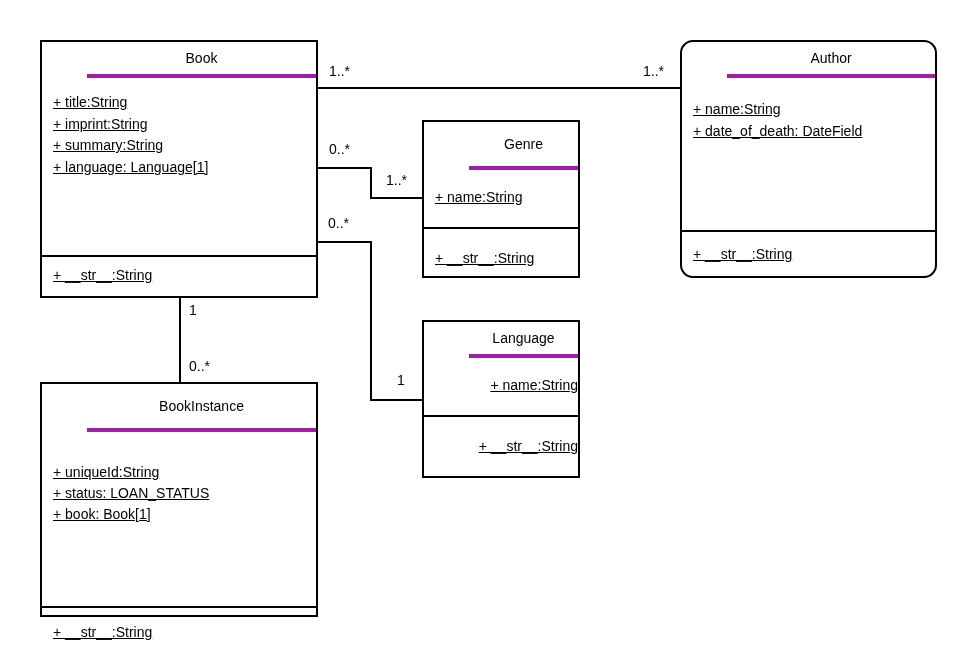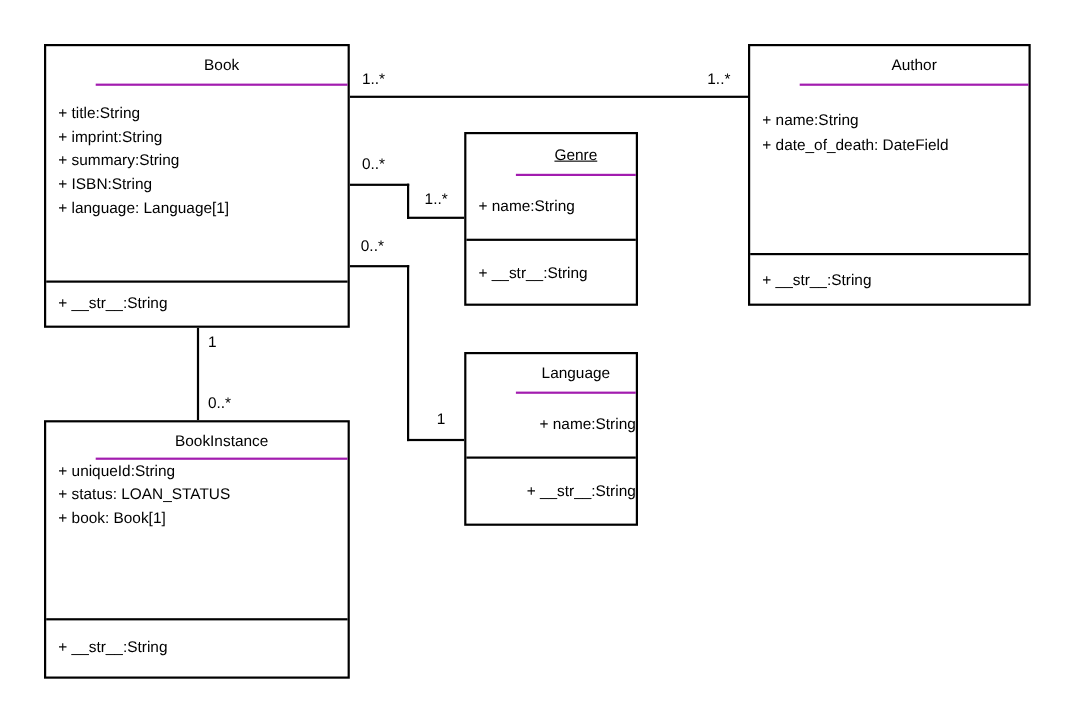--- a/index.html
+++ b/index.html
@@ -18,21 +18,21 @@
   .class-box {
     position: absolute;
     box-sizing: border-box;
     border: 2px solid #000000;
     background: #ffffff;
     display: flex;
     flex-direction: column;
   }
   .class-title {
     box-sizing: border-box;
-    border-bottom: 2px solid #a21caf;
+    border-bottom: 4px solid #a21caf;
     display: flex;
     align-items: center;
     justify-content: center;
     font-size: 14px;
     flex: 0 0 auto;
     margin-left: 45px;
   }
   .class-attrs {
     box-sizing: border-box;
     border-bottom: 2px solid #000000;
@@ -41,20 +41,21 @@
     flex: 0 0 auto;
   }
   .class-methods {
     box-sizing: border-box;
     padding-left: 11px;
     font-size: 14px;
     flex: 1 1 auto;
   }
   .member-line {
     white-space: nowrap;
+    text-decoration: underline;
   }
   .edge {
     position: absolute;
     background: #000000;
   }
   .mult-label {
     position: absolute;
     font-size: 14px;
     line-height: 15px;
     white-space: nowrap;
@@ -90,62 +91,61 @@
 
   <div class="mult-label" style="left:188px; top:303px;">1</div>
   <div class="mult-label" style="left:188px; top:359px;">0..*</div>
 
   <div class="class-box" style="left:40px; top:40px; width:278px; height:258px;">
     <div class="class-title" style="height:36px;">Book</div>
     <div class="class-attrs" style="height:179px; padding-top:14px; line-height:21.7px;">
       <div class="member-line">+ title:String</div>
       <div class="member-line">+ imprint:String</div>
       <div class="member-line">+ summary:String</div>
-      <div class="member-line">+ ISBN:String</div>
       <div class="member-line">+ language: Language[1]</div>
     </div>
     <div class="class-methods" style="padding-top:8px; line-height:21.7px;">
       <div class="member-line">+ __str__:String</div>
     </div>
   </div>
 
-  <div class="class-box" style="left:680px; top:40px; width:257px; height:238px;">
+  <div class="class-box" style="left:680px; top:40px; width:257px; height:238px;border-radius:13px;">
     <div class="class-title" style="height:36px;">Author</div>
     <div class="class-attrs" style="height:154px; padding-top:21px; line-height:21.7px;">
       <div class="member-line">+ name:String</div>
       <div class="member-line">+ date_of_death: DateField</div>
     </div>
     <div class="class-methods" style="padding-top:12px; line-height:21.7px;">
       <div class="member-line">+ __str__:String</div>
     </div>
   </div>
 
   <div class="class-box" style="left:422px; top:120px; width:158px; height:158px;">
-    <div class="class-title" style="height:38px;text-decoration:underline;">Genre</div>
+    <div class="class-title" style="height:48px;">Genre</div>
     <div class="class-attrs" style="height:59px; padding-top:17px; line-height:21.7px;">
       <div class="member-line">+ name:String</div>
     </div>
     <div class="class-methods" style="padding-top:19px; line-height:21.7px;">
       <div class="member-line">+ __str__:String</div>
     </div>
   </div>
 
   <div class="class-box" style="left:422px; top:320px; width:158px; height:158px;text-align:right;">
     <div class="class-title" style="height:36px;">Language</div>
     <div class="class-attrs" style="height:59px; padding-top:17px; line-height:21.7px;">
       <div class="member-line">+ name:String</div>
     </div>
     <div class="class-methods" style="padding-top:19px; line-height:21.7px;">
       <div class="member-line">+ __str__:String</div>
     </div>
   </div>
 
   <div class="class-box" style="left:40px; top:382px; width:278px; height:235px;">
-    <div class="class-title" style="height:34px;">BookInstance</div>
-    <div class="class-attrs" style="height:146px; line-height:20.8px;">
+    <div class="class-title" style="height:48px;">BookInstance</div>
+    <div class="class-attrs" style="height:176px; padding-top:30px; line-height:20.8px;">
       <div class="member-line">+ uniqueId:String</div>
       <div class="member-line">+ status: LOAN_STATUS</div>
       <div class="member-line">+ book: Book[1]</div>
     </div>
     <div class="class-methods" style="padding-top:14px; line-height:21.7px;">
       <div class="member-line">+ __str__:String</div>
     </div>
   </div>
 
 </div>

